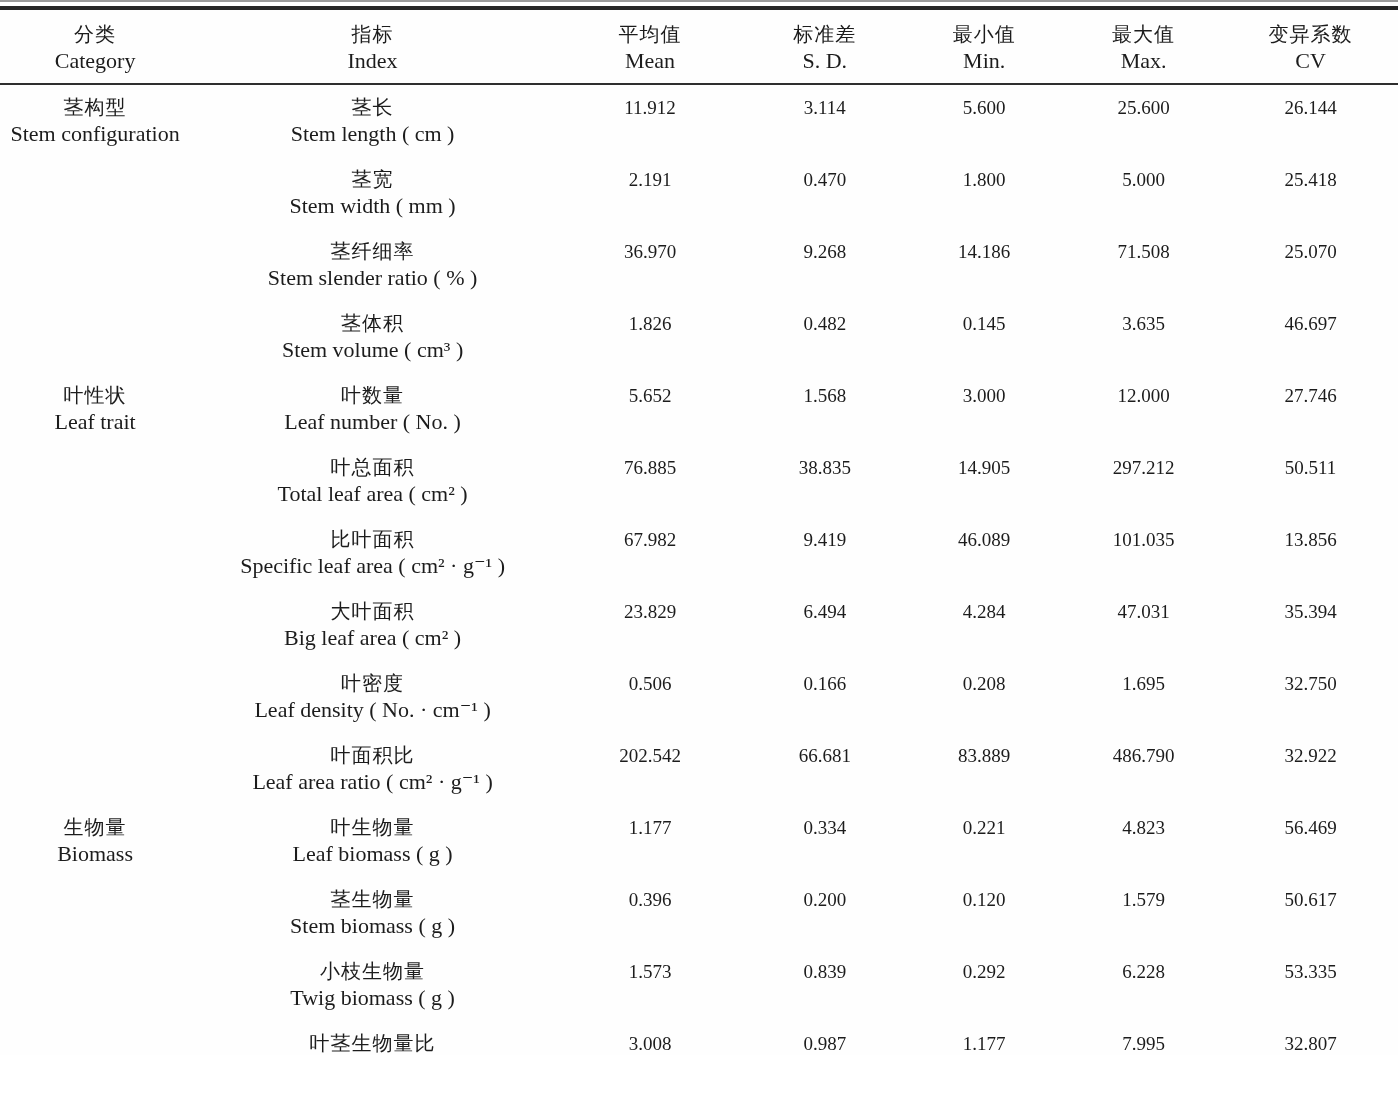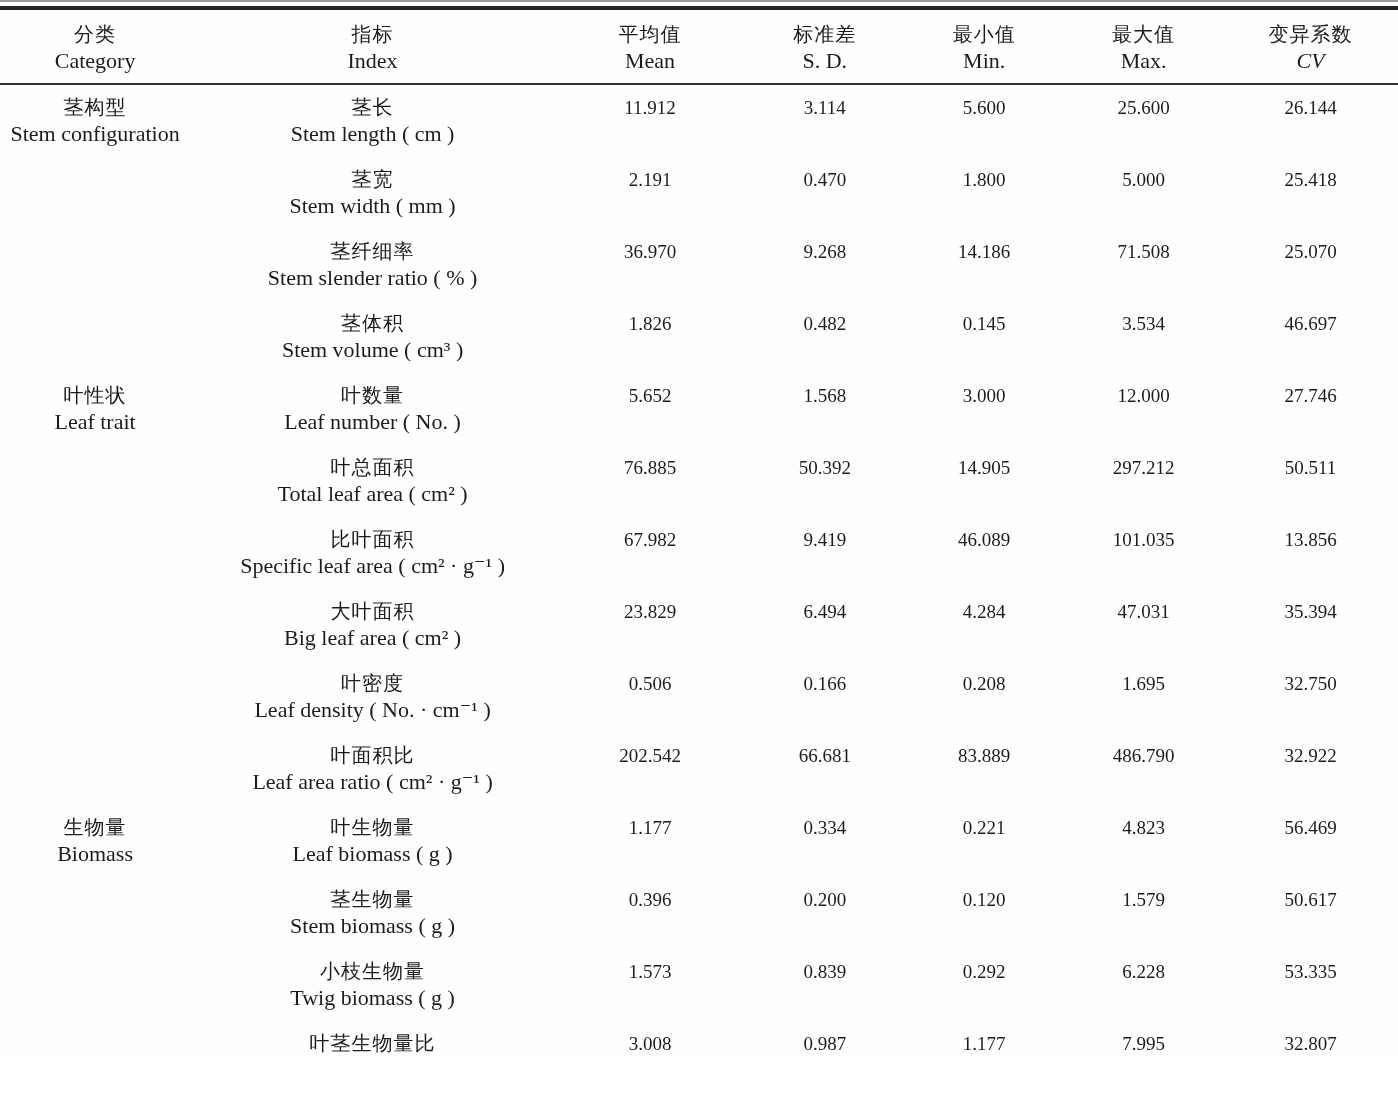--- a/index.html
+++ b/index.html
@@ -49,21 +49,21 @@
   }
   .zh {
     font-size: 20px;
     line-height: 27px;
     letter-spacing: 1px;
   }
   .en {
     font-size: 22px;
     line-height: 26px;
   }
-  .italic { font-style: italic; }
+  .italic { }
   td.c-num {
     font-size: 19px;
     line-height: 27px;
   }
   td.c-cat .zh, td.c-cat .en { white-space: nowrap; }
 </style>
 </head>
 <body>
 
 <div class="page">
@@ -149,21 +149,21 @@
         <td class="c-num">25.070</td>
       </tr>
       <tr>
         <td class="c-index">
           <div class="zh">茎体积</div>
           <div class="en">Stem volume ( cm³ )</div>
         </td>
         <td class="c-num">1.826</td>
         <td class="c-num">0.482</td>
         <td class="c-num">0.145</td>
-        <td class="c-num">3.534</td>
+        <td class="c-num">3.635</td>
         <td class="c-num">46.697</td>
       </tr>
       <tr>
         <td class="c-cat" rowspan="6">
           <div class="zh">叶性状</div>
           <div class="en">Leaf trait</div>
         </td>
         <td class="c-index">
           <div class="zh">叶数量</div>
           <div class="en">Leaf number ( No. )</div>
@@ -173,21 +173,21 @@
         <td class="c-num">3.000</td>
         <td class="c-num">12.000</td>
         <td class="c-num">27.746</td>
       </tr>
       <tr>
         <td class="c-index">
           <div class="zh">叶总面积</div>
           <div class="en">Total leaf area ( cm² )</div>
         </td>
         <td class="c-num">76.885</td>
-        <td class="c-num">50.392</td>
+        <td class="c-num">38.835</td>
         <td class="c-num">14.905</td>
         <td class="c-num">297.212</td>
         <td class="c-num">50.511</td>
       </tr>
       <tr>
         <td class="c-index">
           <div class="zh">比叶面积</div>
           <div class="en">Specific leaf area ( cm² · g⁻¹ )</div>
         </td>
         <td class="c-num">67.982</td>

